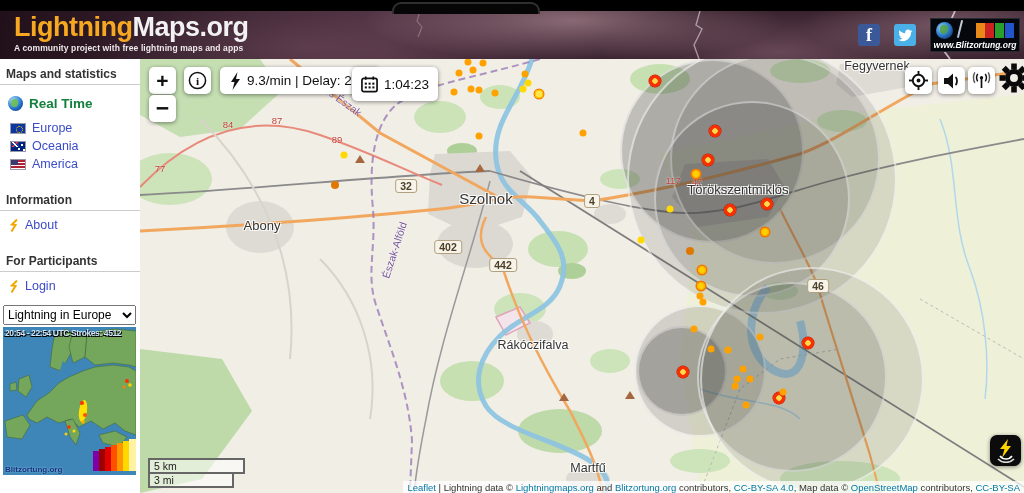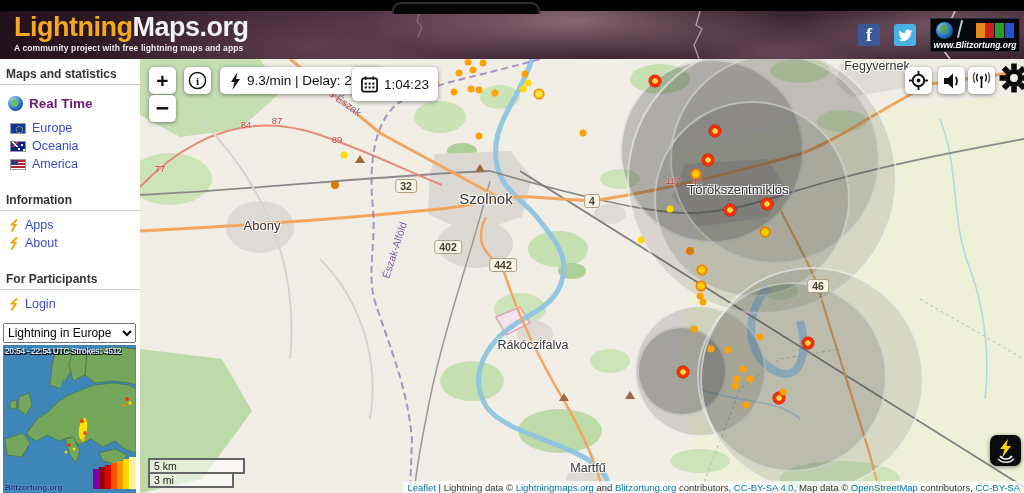--- a/index.html
+++ b/index.html
@@ -39,21 +39,21 @@
   .pp:before { content:""; position:absolute; left:2px; top:0; width:5px; height:5px; border-radius:50%; background:inherit; }
   .pp:after { content:""; position:absolute; left:0; top:6px; width:9px; height:9px; border-radius:3px 3px 0 0; background:inherit; }
   .pp,.pp:before,.pp:after { background-color:var(--c); }
   #blitz-banner .txt { position:absolute; left:0; right:0; bottom:1px; text-align:center; color:#fff;
       font-style:italic; font-weight:bold; font-size:8.5px; }
 
   
   #sidebar { position:absolute; left:0; top:59px; width:140px; height:491px; background:#fff; z-index:10; }
   .sb-head { font-size:12px; font-weight:bold; color:#333; padding:8px 8px 3px 6px; border-bottom:1px solid #ccc; margin-bottom:5px; }
   .sb-row { display:flex; align-items:center; gap:6px; padding:2px 0 2px 10px; font-size:12.5px; color:#3b4bc8; cursor:pointer; }
-  .sb-row.rt { font-weight:bold; font-size:13.5px; color:#701a75; padding:6px 0 8px 8px; }
+  .sb-row.rt { font-weight:bold; font-size:13.5px; color:#15803d; padding:6px 0 8px 8px; }
   .globe-ic { width:15px; height:15px; border-radius:50%;
       background:radial-gradient(circle at 35% 30%, #a8e0f8, #2f7fd4 50%, #0b3f8e 85%); position:relative; }
   .globe-ic:after { content:""; position:absolute; left:3px; top:3px; width:7px; height:8px; border-radius:60% 40% 50% 50%; background:rgba(110,190,80,.9); }
   .flag { width:16px; height:11px; border:1px solid #99a; position:relative; flex:0 0 auto; }
   .flag-eu { background:#0a37a0; }
   .flag-eu:after { content:""; position:absolute; left:5px; top:2px; width:5px; height:5px; border-radius:50%;
       border:1.5px dotted #ffd200; }
   .flag-oc { background:#00247d; }
   .flag-oc:before { content:""; position:absolute; left:0; top:0; width:8px; height:5px;
       background:linear-gradient(45deg, transparent 42%, #fff 42% 58%, transparent 58%),
@@ -169,26 +169,20 @@
     </div>
     <div class="sb-row">
       <span class="flag flag-oc"></span>
       <span>Oceania</span>
     </div>
     <div class="sb-row">
       <span class="flag flag-us"></span>
       <span>America</span>
     </div>
     <div class="sb-head" style="margin-top:12px;">Information</div>
-    <div class="sb-row">
-      <svg class="bolt-ic" viewBox="0 0 9 13">
-          <polyline points="7,0.5 2,5.5 5.5,6 1.5,12.5" stroke="#f0a800" stroke-width="2" fill="none"></polyline>
-        </svg>
-      <span>Apps</span>
-    </div>
     <div class="sb-row">
       <svg class="bolt-ic" viewBox="0 0 9 13">
           <polyline points="7,0.5 2,5.5 5.5,6 1.5,12.5" stroke="#f0a800" stroke-width="2" fill="none"></polyline>
         </svg>
       <span>About</span>
     </div>
     <div class="sb-head" style="margin-top:12px;">For Participants</div>
     <div class="sb-row">
       <svg class="bolt-ic" viewBox="0 0 9 13">
           <polyline points="7,0.5 2,5.5 5.5,6 1.5,12.5" stroke="#f0a800" stroke-width="2" fill="none"></polyline>
@@ -353,21 +347,21 @@
         <div class="place" style="left: 598px; top: 130px; font-size: 13px;">Törökszentmiklós</div>
         <div class="place" style="left: 393px; top: 286px; font-size: 12.5px;">Rákóczifalva</div>
         <div class="place" style="left: 448px; top: 409px; font-size: 12.5px;">Martfű</div>
         <div class="place" style="left: 737px; top: 7px; font-size: 12.5px;">Fegyvernek</div>
         <div class="shield" style="left: 266px; top: 127px;">32</div>
         <div class="shield" style="left: 452px; top: 142px;">4</div>
         <div class="shield" style="left: 308px; top: 188px;">402</div>
         <div class="shield" style="left: 363px; top: 206px;">442</div>
         <div class="shield" style="left: 678px; top: 227px;">46</div>
         <div class="routeno" style="left: 20px; top: 109px;">77</div>
-        <div class="routeno" style="left: 106px; top: 65px;">84</div>
+        <div class="routeno" style="left: 88px; top: 65px;">84</div>
         <div class="routeno" style="left: 137px; top: 61px;">87</div>
         <div class="routeno" style="left: 197px; top: 80px;">89</div>
         <div class="routeno" style="left: 533px; top: 121px;">117</div>
         <div class="routeno" style="left: 557px; top: 122px;">47</div>
         <div class="blabel" style="left: 182px; top: 36px; transform: rotate(36deg);">és Észak</div>
         <div class="blabel" style="left: 225px; top: 185px; transform: rotate(-72deg);">Észak-Alföld</div>
       </div>
 
     <div id="zoom-in" class="mbtn sq">+</div>
     <div id="zoom-out" class="mbtn sq">−</div>

